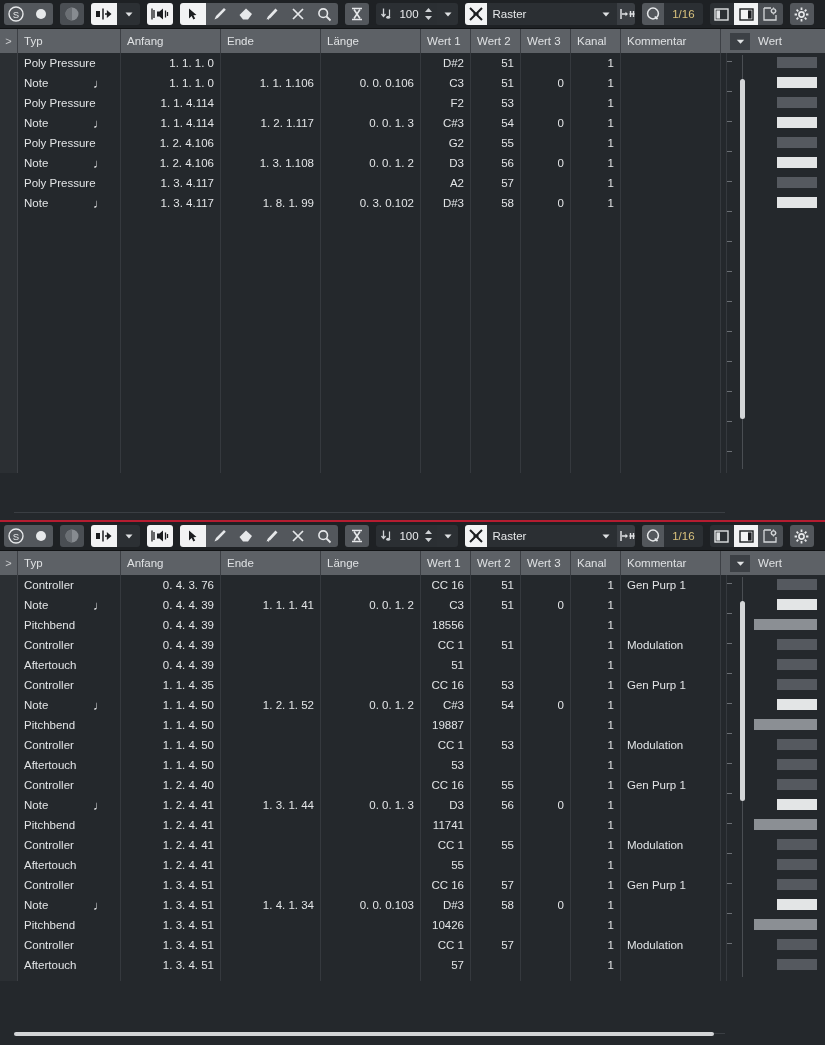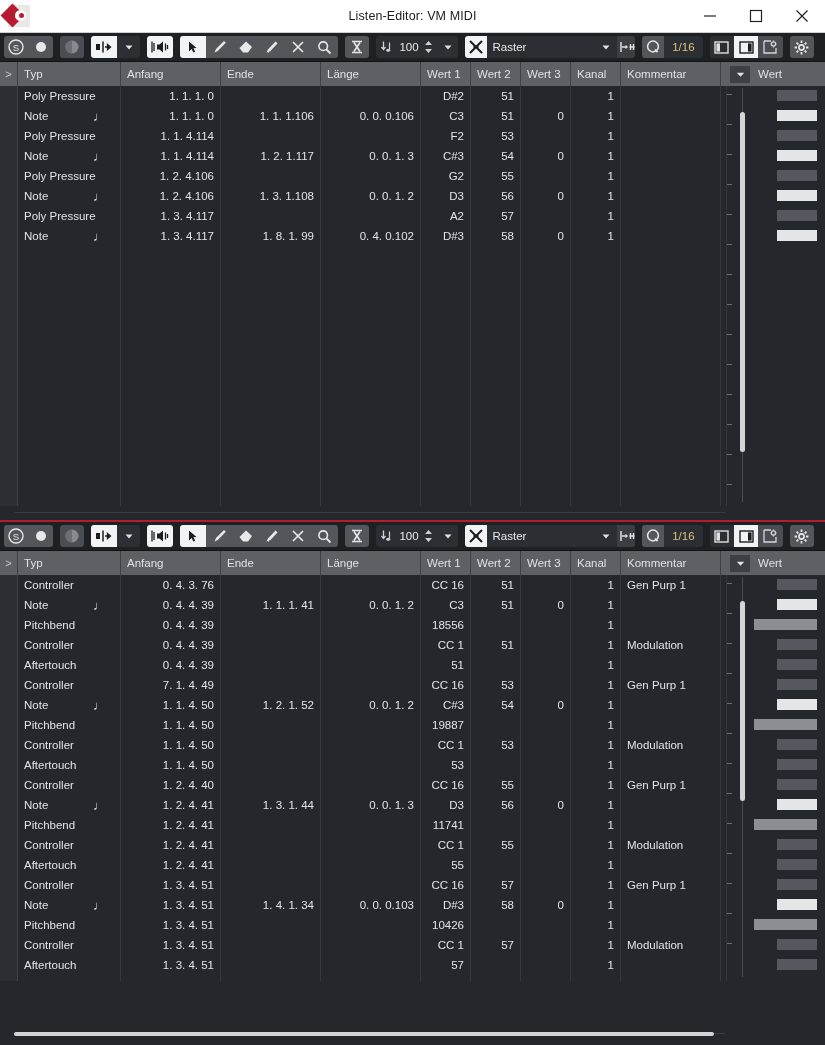--- a/index.html
+++ b/index.html
@@ -112,46 +112,20 @@
 
   .hscroll{position:absolute;height:4px;border-radius:2px;background:#d3d5d7;}
   .hstrack{position:absolute;height:1px;background:#3a3e43;}
   .redline{height:2px;background:#b51c30;width:100%;}
 </style>
 </head>
 <body>
 
 <div id="root">
     <div class="window win1">
-      <div class="titlebar">
-        <div class="logo">
-          <div class="sq"></div>
-          <div class="dia"></div>
-          <div class="cut"></div>
-          <div class="dot"></div>
-        </div>
-        <div class="title-text">Listen-Editor: VM MIDI</div>
-        <div class="wincontrols">
-          <div class="wc">
-            <svg width="14" height="14" viewBox="0 0 14 14">
-              <path d="M1 7h12" stroke="#222" stroke-width="1.2"></path>
-            </svg>
-          </div>
-          <div class="wc">
-            <svg width="14" height="14" viewBox="0 0 14 14">
-              <rect x="1.5" y="1.5" width="11" height="11" fill="none" stroke="#222" stroke-width="1.2"></rect>
-            </svg>
-          </div>
-          <div class="wc">
-            <svg width="14" height="14" viewBox="0 0 14 14">
-              <path d="M1.5 1.5 12.5 12.5M12.5 1.5 1.5 12.5" stroke="#222" stroke-width="1.2"></path>
-            </svg>
-          </div>
-        </div>
-      </div>
       <div class="toolbar">
         <div class="grp">
           <div class="btn" style="width:26px">
             <svg width="16" height="16" viewBox="0 0 16 16">
               <circle cx="8" cy="8" r="7" fill="none" stroke="#e6e8ea" stroke-width="1.4"></circle>
               <text x="8" y="11.6" font-size="9.5" font-family="Liberation Sans, sans-serif" fill="#e6e8ea" text-anchor="middle">S</text>
             </svg>
           </div>
           <div class="btn" style="width:26px">
             <svg width="14" height="14" viewBox="0 0 14 14">
@@ -450,21 +424,21 @@
             <div class="cell l" style="width:100px"></div>
           </div>
           <div class="row">
             <div class="gutter"></div>
             <div class="cell typ" style="width:103px">
               <span>Note</span>
               <span class="note-glyph">♩</span>
             </div>
             <div class="cell r" style="width:100px">1.  3.  4.117</div>
             <div class="cell r" style="width:100px">1.  8.  1.  99</div>
-            <div class="cell r" style="width:100px">0.  4.  0.102</div>
+            <div class="cell r" style="width:100px">0.  3.  0.102</div>
             <div class="cell r" style="width:50px">D#3</div>
             <div class="cell r" style="width:50px">58</div>
             <div class="cell r" style="width:50px">0</div>
             <div class="cell r" style="width:50px">1</div>
             <div class="cell l" style="width:100px"></div>
           </div>
         </div>
         <div class="valpanel" style="left:727px;width:98px">
           <div class="valhdr">
             <div class="arrowbtn">
@@ -781,21 +755,21 @@
             <div class="cell r" style="width:50px"></div>
             <div class="cell r" style="width:50px">1</div>
             <div class="cell l" style="width:100px"></div>
           </div>
           <div class="row">
             <div class="gutter"></div>
             <div class="cell typ" style="width:103px">
               <span>Controller</span>
               <span class="note-glyph"></span>
             </div>
-            <div class="cell r" style="width:100px">7.  1.  4.  49</div>
+            <div class="cell r" style="width:100px">1.  1.  4.  35</div>
             <div class="cell r" style="width:100px"></div>
             <div class="cell r" style="width:100px"></div>
             <div class="cell r" style="width:50px">CC 16</div>
             <div class="cell r" style="width:50px">53</div>
             <div class="cell r" style="width:50px"></div>
             <div class="cell r" style="width:50px">1</div>
             <div class="cell l" style="width:100px">Gen Purp 1</div>
           </div>
           <div class="row">
             <div class="gutter"></div>

